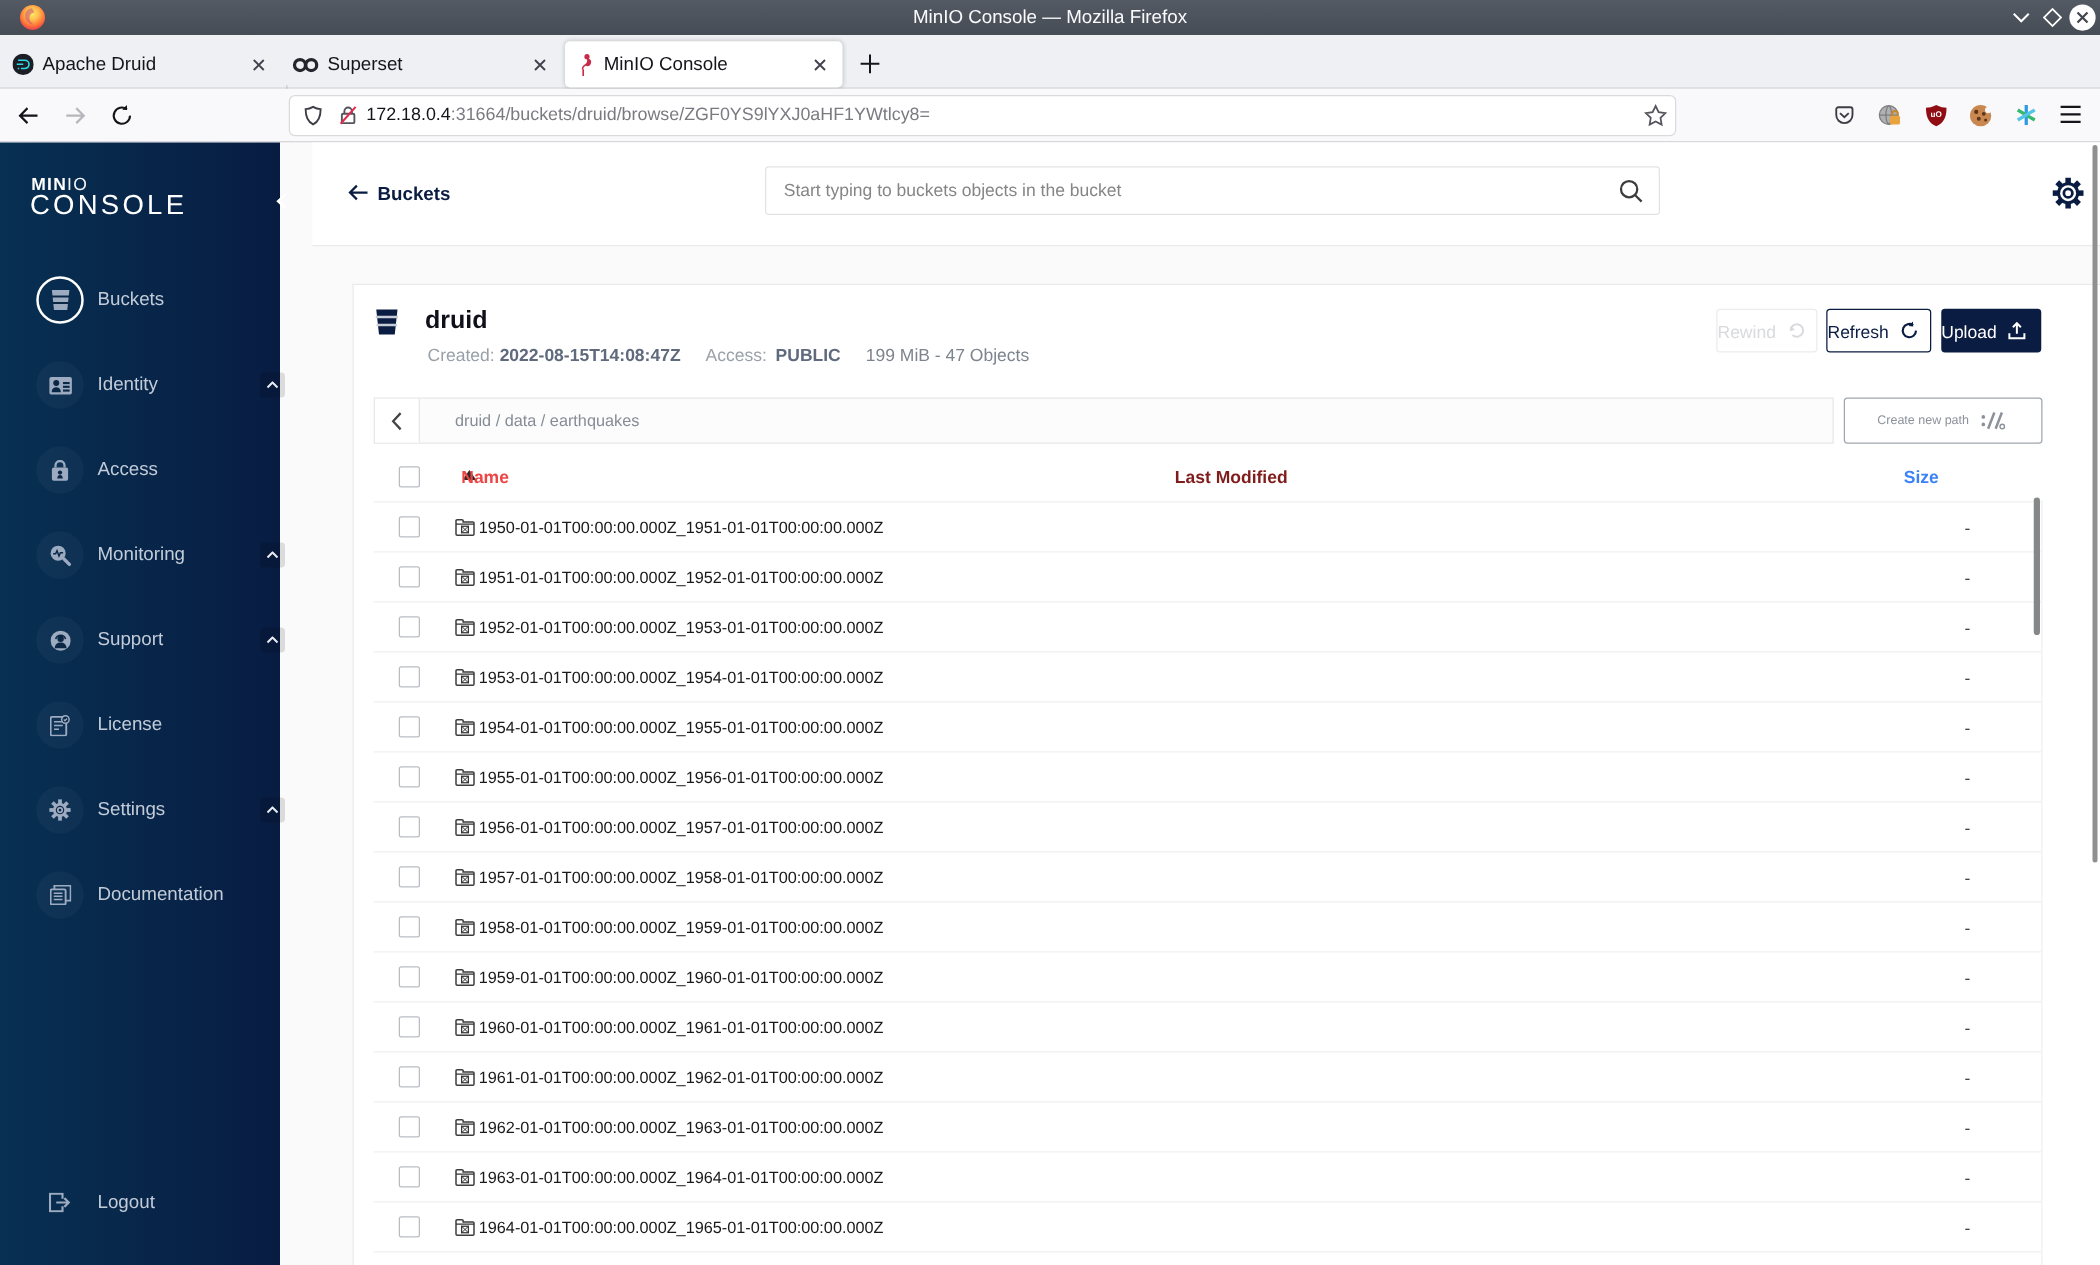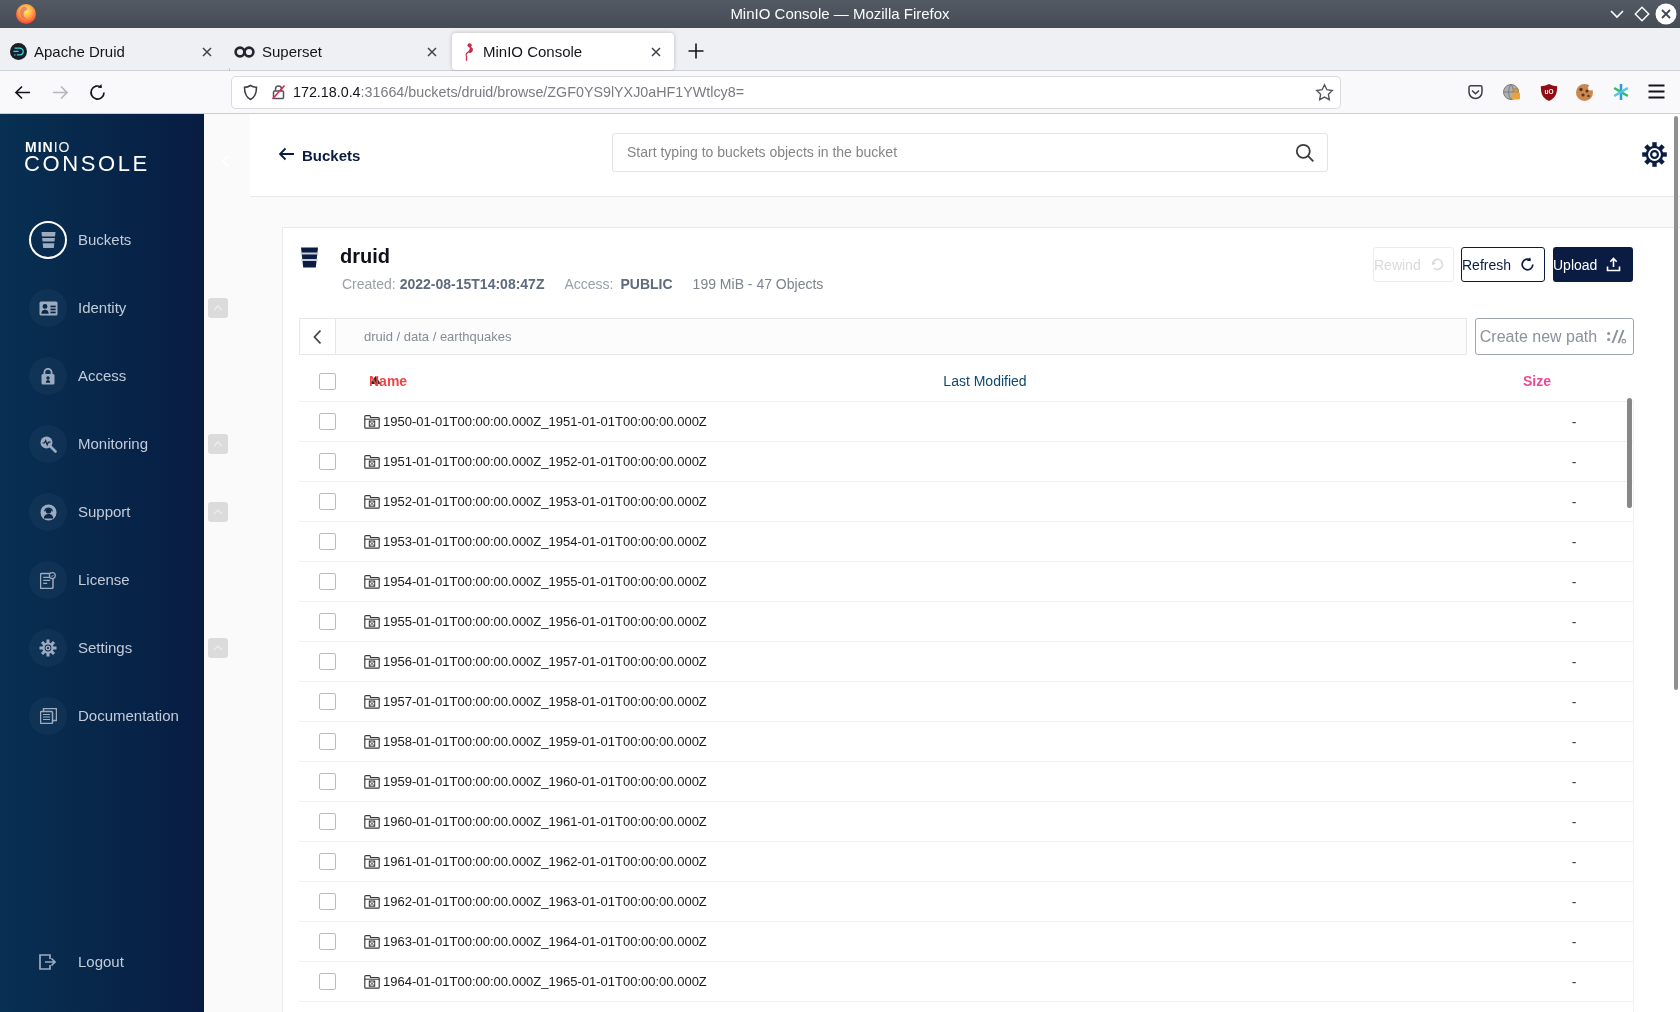--- a/index.html
+++ b/index.html
@@ -28,21 +28,21 @@
   #urlfield { position:absolute; left:232px; top:6px; width:1108px; height:31px;
     background:#fff; border-radius:4px; box-shadow:0 0 0 1px rgba(0,0,0,.12); }
   #urltext { position:absolute; left:61px; top:0; height:31px; line-height:31px;
     font-size:14.3px; color:#15141a; white-space:nowrap;text-align:center; }
   #urltext .dim { color:#7a7a82; }
 
   
   #app { position:absolute; left:0; top:114px; width:1680px; height:898px; background:#fafafa; }
 
   
-  #sidebar { position:absolute; left:0; top:0; width:204px; height:898px;
+  #sidebar { position:absolute; left:0; top:0; width:224px; height:898px;
     background:linear-gradient(90deg,#073052 0%,#081C42 100%); }
   .logo-minio { position:absolute; left:25px; top:25px; color:#fff; font-size:14px;
     font-weight:bold; letter-spacing:1px; }
   .logo-minio .thin { font-weight:normal; opacity:.95; }
   .logo-console { position:absolute; left:24px; top:37px; color:#fff; font-size:22px;
     letter-spacing:2.6px; font-weight:normal; }
   .mitem { position:absolute; left:0; width:250px; height:68px; }
   .mcircle { position:absolute; left:29px; top:15px; width:38px; height:38px; border-radius:50%;
     background:rgba(255,255,255,.035); display:flex; align-items:center; justify-content:center; }
   .mcircle.active { background:transparent; border:2px solid #fff; }
@@ -71,21 +71,21 @@
   #btn-upload { left:1270px; width:80px; background:#0a1c42; color:#fff; }
 
   
   #crumbwrap { position:absolute; left:16px; top:90px; width:1168px; height:37px;
     border:1px solid #e7e7e7; background:#fcfcfc; }
   #crumbback { position:absolute; left:0; top:0; width:36px; height:35px; background:#fff;
     border-right:1px solid #e7e7e7; display:flex; align-items:center; justify-content:center; }
   #crumbtext { position:absolute; left:64px; top:0; height:35px; line-height:35px;
     color:#858c96; font-size:13px; }
   #newpath { position:absolute; left:1192px; top:90px; width:159px; height:37px;
-    border:1px solid #9fa6ad; border-radius:3px; background:#fff; color:#8b929b; font-size:16px;
+    border:1px solid #9fa6ad; border-radius:3px; background:#fff; color:#8b929b; font-size:10px;
     display:flex; align-items:center; justify-content:center; gap:10px; }
 
   
   #thead { position:absolute; left:16px; top:135px; width:1334px; height:37px; }
   .hname { position:absolute; left:70px; top:0; height:37px; line-height:37px;
     font-size:14px; font-weight:bold; color:#ef4444; }
   .cb { position:absolute; width:17px; height:17px; border:1px solid #b9bdc2; border-radius:2px; background:#fff; }
   #rows { position:absolute; left:16px; top:173px; width:1334px; }
   .row { position:relative; width:1334px; height:40px; border-top:1px solid #f0f0f0; }
   .row .cb { left:20px; top:11px; }
@@ -449,22 +449,22 @@
           <circle cx="16.8" cy="12.2" r="1.8" fill="none" stroke="#8b929b" stroke-width="1.1"></circle>
         </svg>
       </div>
 
       <div id="thead">
         <div class="cb" style="left:20px;top:10px"></div>
         <svg class="abs" style="left:71px;top:13px" width="11" height="8" viewBox="0 0 11 8">
           <path d="M5.5 0 L11 8 L0 8 Z" fill="#2b2b2b"></path>
         </svg>
         <div class="hname">Name</div>
-        <div class="abs" style="left:611px;top:0;width:150px;height:37px;line-height:37px;font-size:14px;font-weight:normal;color:#0c4a6e;text-align:center">Last Modified</div>
-        <div class="abs" style="left:1163px;top:0;width:150px;height:37px;line-height:37px;font-size:14px;font-weight:bold;color:#ec4899;text-align:center">Size</div>
+        <div class="abs" style="left:611px;top:0;width:150px;height:37px;line-height:37px;font-size:14px;font-weight:bold;color:#7f1d1d;text-align:center">Last Modified</div>
+        <div class="abs" style="left:1163px;top:0;width:150px;height:37px;line-height:37px;font-size:14px;font-weight:bold;color:#3b82f6;text-align:center">Size</div>
       </div>
 
       <div id="rows">
       <div class="row">
         <div class="cb"></div>
         <div class="fico"><svg width="16" height="14" viewBox="0 0 16 14">
                 <path d="M0.8 12.2 L0.8 1.6 a0.9 0.9 0 0 1 0.9 -0.9 L5.6 0.7 a0.9 0.9 0 0 1 0.9 0.9 L6.5 2.5 L14.3 2.5 a0.9 0.9 0 0 1 0.9 0.9 L15.2 12.2 a0.9 0.9 0 0 1 -0.9 0.9 L1.7 13.1 a0.9 0.9 0 0 1 -0.9 -0.9 Z" fill="none" stroke="#3d3d3d" stroke-width="1.2"></path>
                 <path d="M0.8 4.2 L15.2 4.2" stroke="#333" stroke-width="1"></path>
                 <rect x="5.3" y="6" width="5.4" height="5.2" fill="none" stroke="#333" stroke-width="1"></rect>
                 <path d="M5.3 6 L10.7 11.2 M10.7 6 L5.3 11.2" stroke="#333" stroke-width="0.8"></path>

